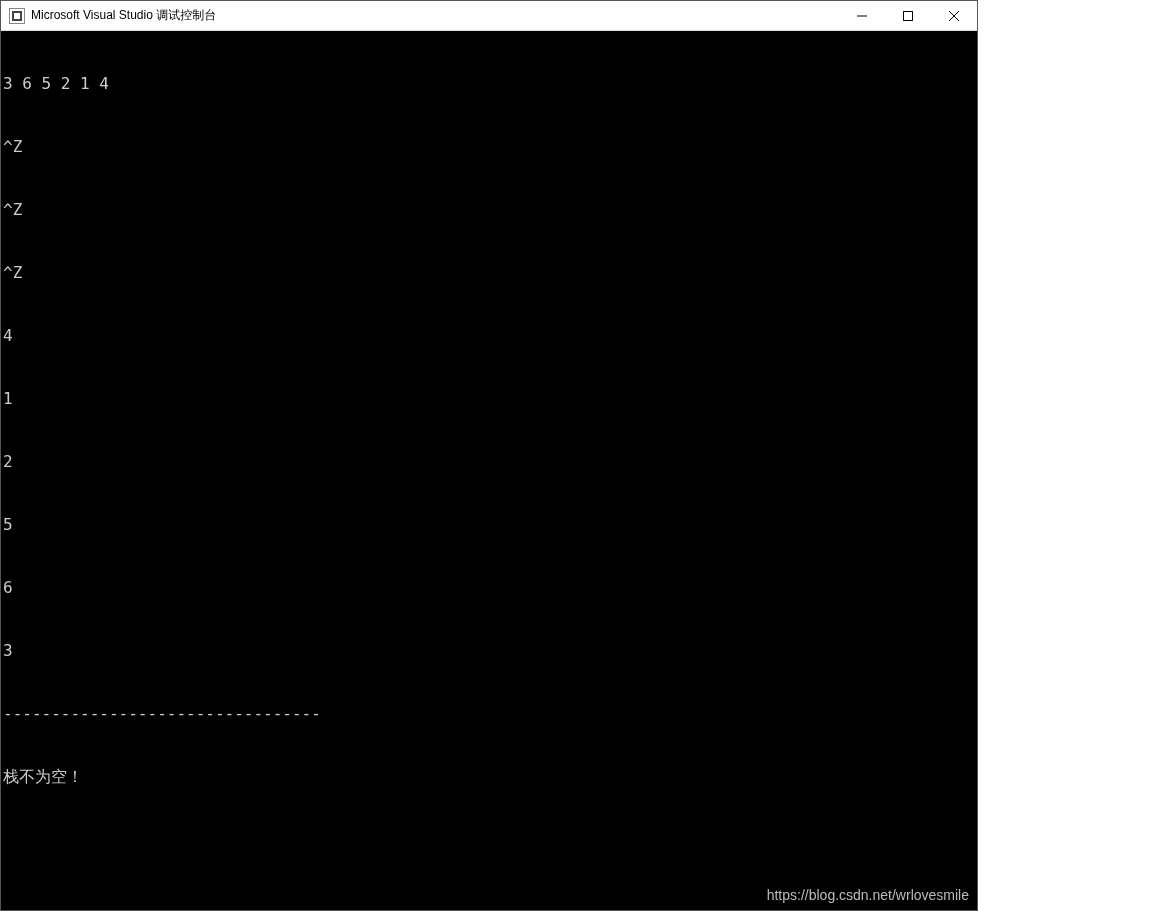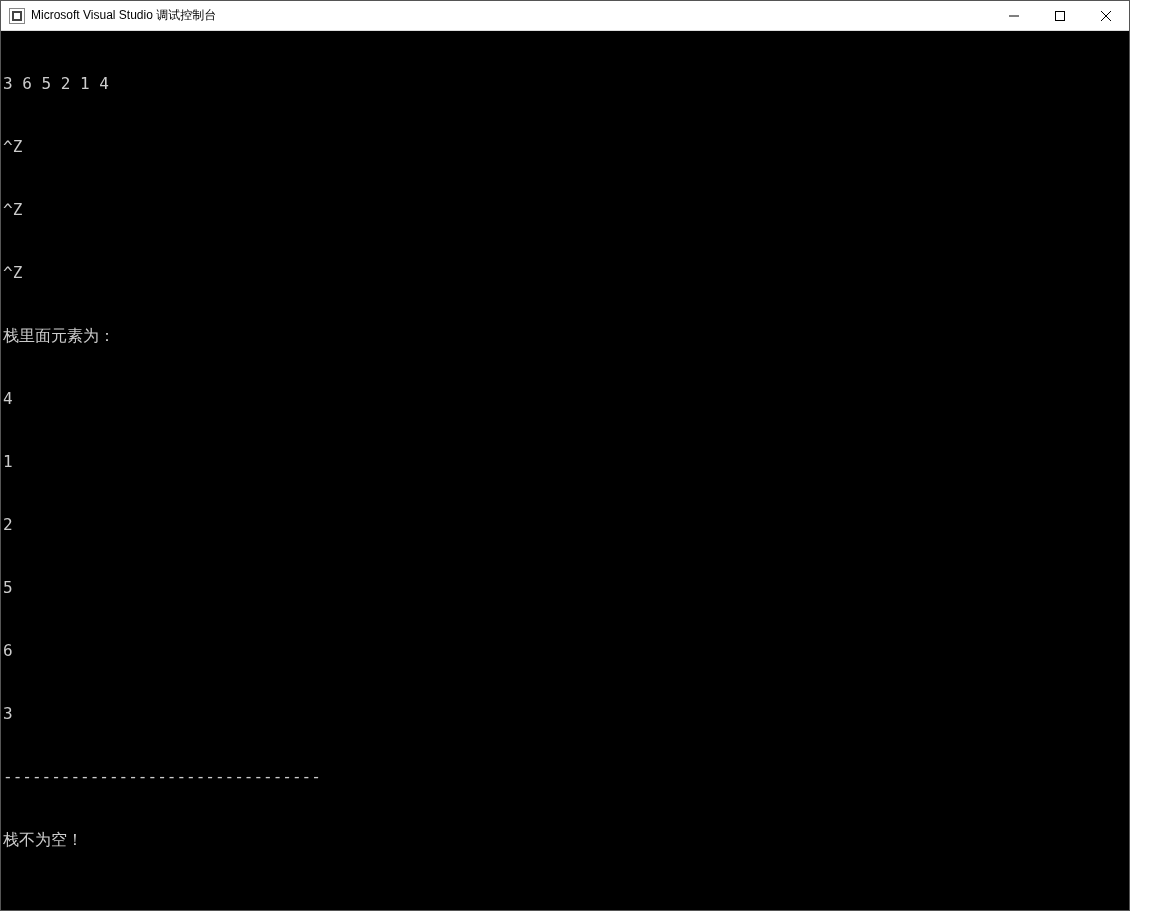--- a/index.html
+++ b/index.html
@@ -1,17 +1,17 @@
 <!DOCTYPE html>
 <html><head>
 <meta charset="utf-8">
 <style>
   * { margin: 0; padding: 0; box-sizing: border-box; }
   html, body { width: 1151px; height: 911px; overflow: hidden; font-family: "Microsoft YaHei", "SimSun", sans-serif; }
-  .window { width: 1130px; height: 911px; background: #ffffff; display: flex; flex-direction: column; border: 1px solid #555; }
+  .window { width: 978px; height: 911px; background: #ffffff; display: flex; flex-direction: column; border: 1px solid #555; }
   .titlebar { height: 30px; background: #ffffff; display: flex; align-items: center; padding: 0 0 0 8px; font-size: 12px; color: #000; border-bottom: 1px solid #ddd; flex: 0 0 auto; }
   .titlebar-icon { width: 16px; height: 16px; margin-right: 6px; display: flex; align-items: center; justify-content: center; border:1px solid #888; }
   .titlebar-icon svg { width: 10px; height: 10px; }
   .titlebar-title { flex: 0 0 auto; }
   .titlebar-spacer { flex: 1 1 auto; }
   .winbtn { width: 46px; height: 30px; display: flex; align-items: center; justify-content: center; color: #000; font-size: 10px; }
   .winbtn svg { width: 10px; height: 10px; stroke: #000; stroke-width: 1; fill: none; }
   .console { flex: 1 1 auto; background: #000000; color: #cccccc; font-family: "NSimSun", "SimSun", Consolas, monospace; font-size: 16px; line-height: 21px; padding: 0 0 5px 2px; white-space: pre; overflow: hidden; position: relative; }
   .line { display: block; }
   .watermark { position: absolute; bottom: 4px; right: 8px; color: #bbbbbb; font-size: 14px; font-family: Arial, sans-serif; }
@@ -46,21 +46,20 @@
           <line x1="10" y1="0" x2="0" y2="10"></line>
         </svg>
     </div>
   </div>
 
   <div class="console">
     <span class="line">3 6 5 2 1 4</span>
     <span class="line">^Z</span>
     <span class="line">^Z</span>
     <span class="line">^Z</span>
-    <span class="line">栈里面元素为：</span>
     <span class="line">4</span>
     <span class="line">1</span>
     <span class="line">2</span>
     <span class="line">5</span>
     <span class="line">6</span>
     <span class="line">3</span>
     <span class="line">---------------------------------</span>
     <span class="line">栈不为空！</span>
     
     
@@ -84,15 +83,16 @@
     
     
     
     
     
     <span class="line"></span>
     
     
     
 
+    <div class="watermark">https://blog.csdn.net/wrlovesmile</div>
   </div>
 
 </div>
 
 </body></html>

